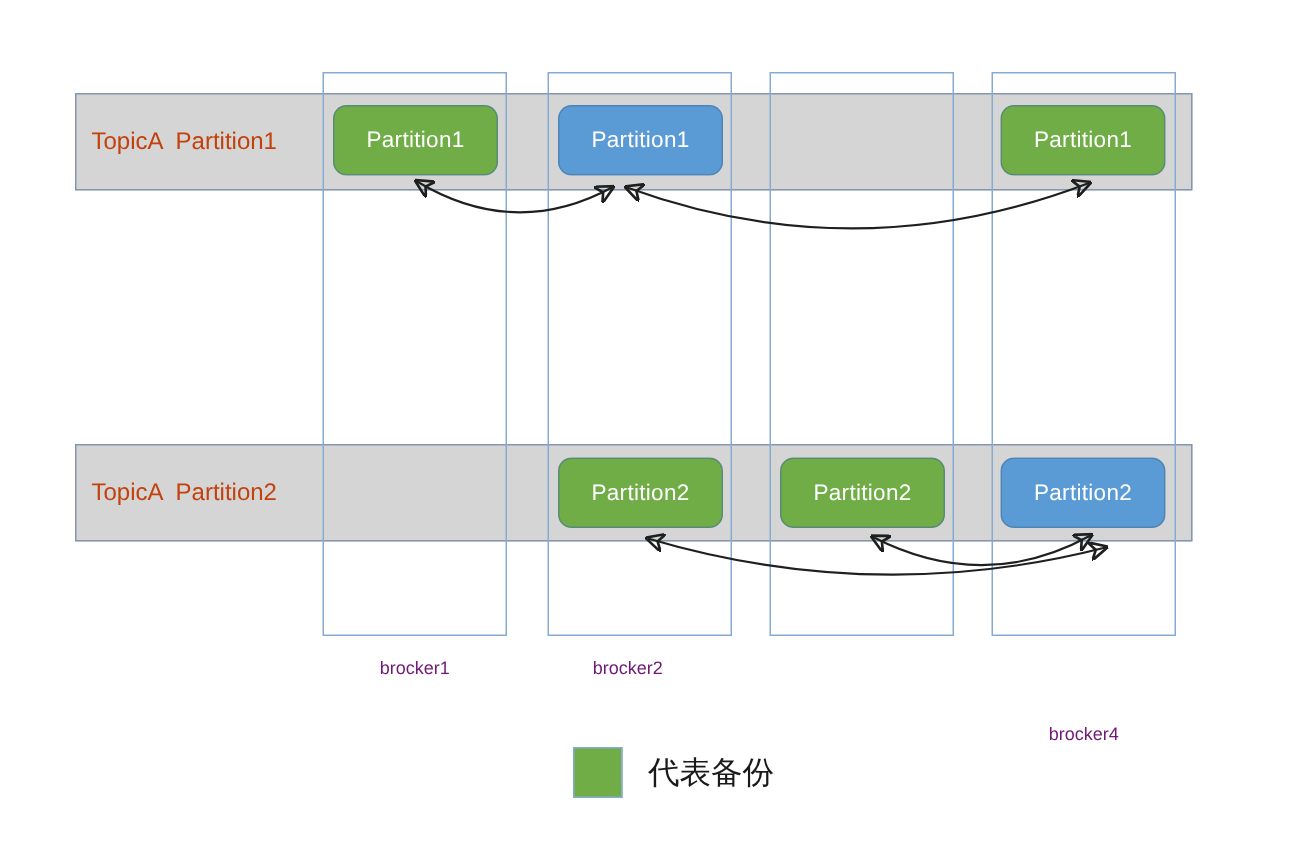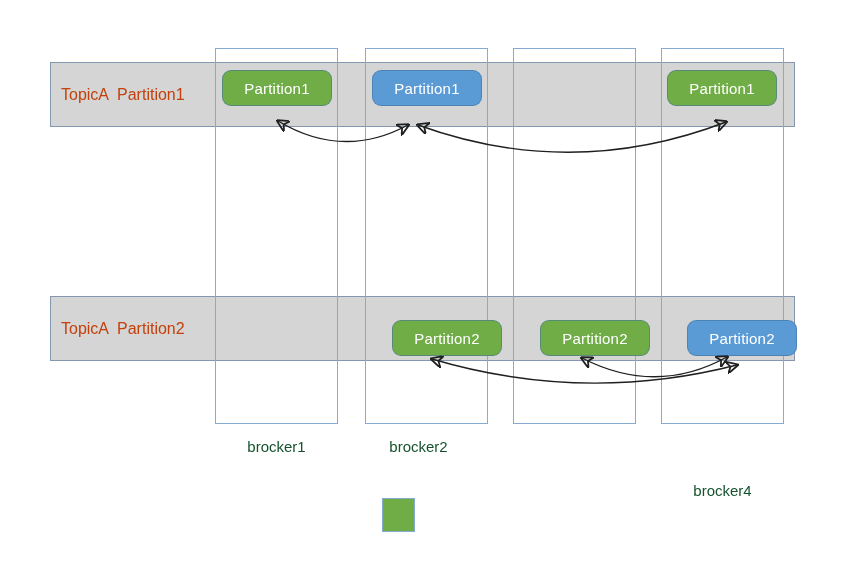--- a/index.html
+++ b/index.html
@@ -16,32 +16,32 @@
   .band-label{
     position:absolute;left:10px;top:0;height:63px;line-height:63px;
     font-size:16px;color:#c2410c;white-space:pre;
   }
   .column{
     position:absolute;top:48px;height:376px;width:123px;
     border:1px solid #86abd3;box-sizing:border-box;background:transparent;
   }
   .col-1{left:215px;} .col-2{left:365px;} .col-3{left:513px;} .col-4{left:661px;}
   .pbox{
-    position:absolute;width:110px;height:36px;border-radius:9px;
+    position:absolute;width:110px;height:47px;border-radius:9px;
     color:#ffffff;font-size:15px;letter-spacing:.2px;
     display:flex;align-items:center;justify-content:center;
     border:1px solid rgba(65,113,156,.55);box-sizing:border-box;
   }
-  .r1{top:70px;} .r2{top:320px;margin-left:20px;}
+  .r1{top:70px;} .r2{top:305px;}
   .p-b1{left:222px;} .p-b2{left:372px;} .p-b3{left:520px;} .p-b4{left:667px;}
   .arrow-layer{position:absolute;left:0;top:0;pointer-events:none;}
   .arrow-layer path{fill:none;stroke:#1f1f1f;stroke-width:1.4;}
   .broker-label{
     position:absolute;top:438px;width:123px;text-align:center;
-    font-size:15px;color:#14532d;
+    font-size:12px;color:#701a75;
   }
   .bl-1{left:215px;} .bl-2{left:357px;} .bl-3{left:513px;} .bl-4{left:661px;margin-top:44px;}
   .legend-swatch{
     position:absolute;left:382px;top:498px;width:33px;height:34px;
     border:1px solid #86abd3;box-sizing:border-box;
   }
   .legend-label{
     position:absolute;left:432px;top:501px;font-size:21px;color:#1a1a1a;
     font-family:"DejaVu Serif",serif;
   }
@@ -81,14 +81,15 @@
     <path d="M418,125 Q572,181 726,122" marker-start="url(#ah)" marker-end="url(#ah)"></path>
     <path d="M432,359 Q584,404 737,365" marker-start="url(#ah)" marker-end="url(#ah)"></path>
     <path d="M582,358 Q656,396 727,357" marker-start="url(#ah)" marker-end="url(#ah)"></path>
   </svg>
 
   <div class="broker-label bl-1">brocker1</div>
   <div class="broker-label bl-2">brocker2</div>
   <div class="broker-label bl-4">brocker4</div>
 
   <div class="legend-swatch" style="background: rgb(112, 173, 71);"></div>
+  <div class="legend-label">代表备份</div>
 
 </div>
 
 </body></html>

